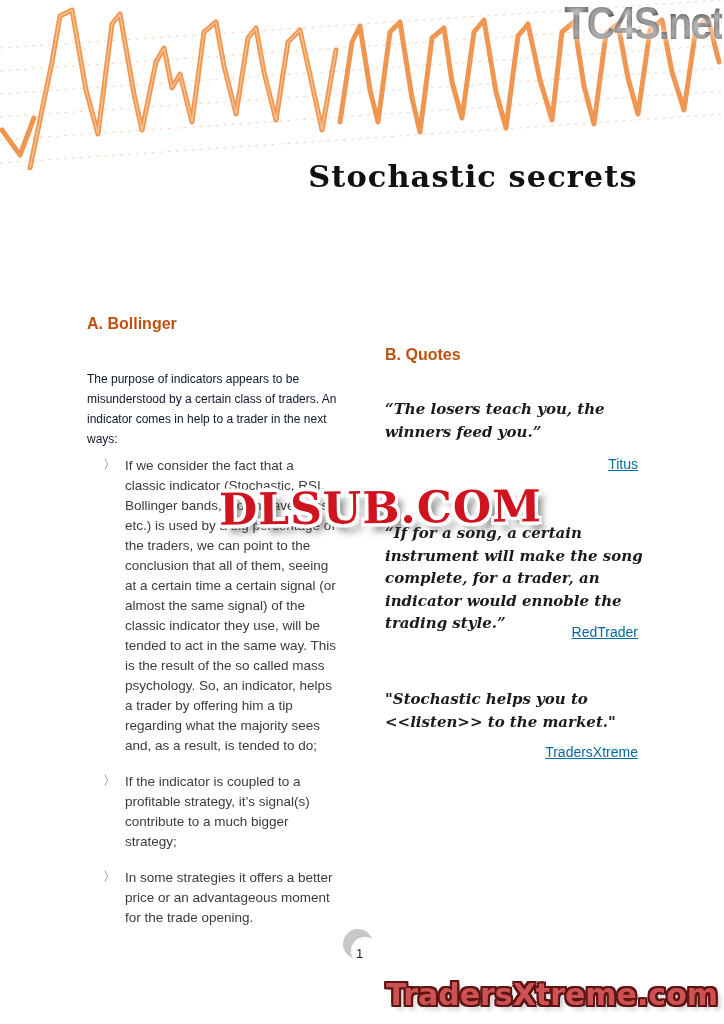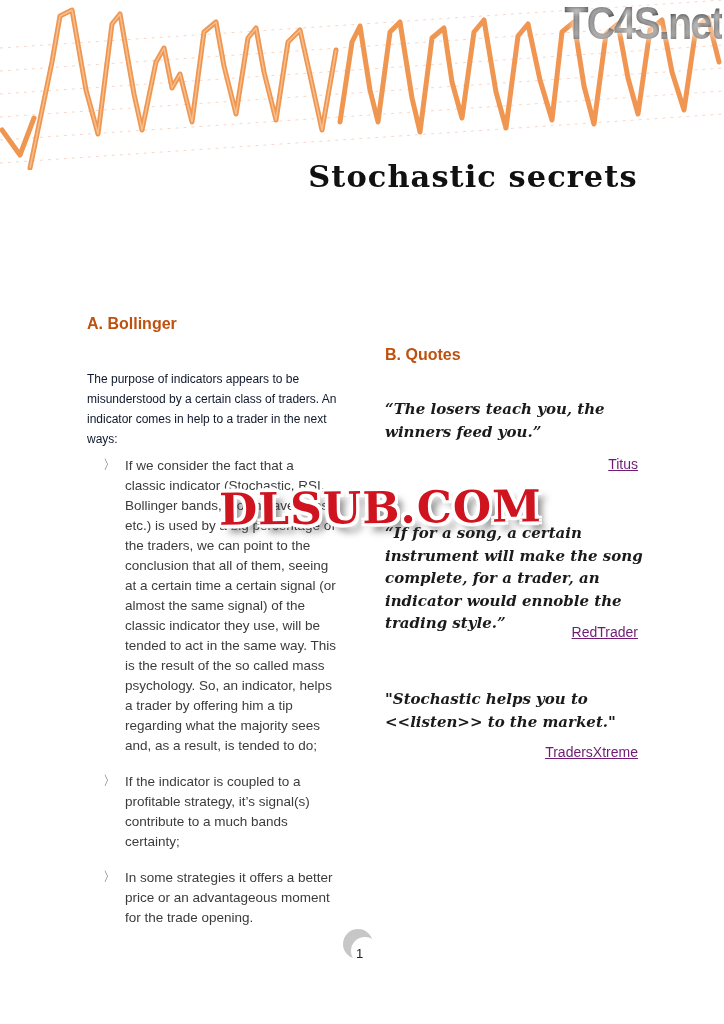--- a/index.html
+++ b/index.html
@@ -36,21 +36,21 @@
   .bullet .b-text{width:212px;font-size:13.5px;line-height:20px;color:#3b3b3b;}
   
   .right-col{position:absolute;left:385px;width:268px;}
   .quote{
     font-family:"DejaVu Serif",serif;font-style:italic;font-weight:700;
     font-size:15px;line-height:22.5px;color:#1a1a1a;
   }
   .author{
     position:absolute;width:253px;text-align:right;font-size:14px;
   }
-  .author a{color:#701a75;text-decoration:underline;}
+  .author a{color:#0369a1;text-decoration:underline;}
   
   .watermark{
     position:absolute;left:219px;top:482px;
     font-family:"DejaVu Serif",serif;font-weight:900;font-size:44px;letter-spacing:1px;
     color:#cf1420;transform:rotate(-.6deg);
     text-shadow:
       -3px -3px 0 #fff,3px -3px 0 #fff,-3px 3px 0 #fff,3px 3px 0 #fff,
       -3px 0 0 #fff,3px 0 0 #fff,0 -3px 0 #fff,0 3px 0 #fff,
       0 -4px 0 #ffffff,0 4px 0 #e8e8e8,
       7px 8px 7px rgba(70,70,70,.65);
@@ -104,21 +104,21 @@
   <div class="left-col h2" style="top:315px;">A. Bollinger</div>
   <div class="left-col body-text" style="top:369px;">The purpose of indicators appears to be misunderstood by a certain class of traders. An indicator comes in help to a trader in the next ways:</div>
 
   <div class="bullets">
     <div class="bullet">
       <span class="marker">〉</span>
       <span class="b-text">If we consider the fact that a classic indicator (Stochastic, RSI, Bollinger bands, moving averages etc.) is used by a big percentage of the traders, we can point to the conclusion that all of them, seeing at a certain time a certain signal (or almost the same signal) of the classic indicator they use, will be tended to act in the same way. This is the result of the so called mass psychology. So, an indicator, helps a trader by offering him a tip regarding what the majority sees and, as a result, is tended to do;</span>
     </div>
     <div class="bullet">
       <span class="marker">〉</span>
-      <span class="b-text">If the indicator is coupled to a profitable strategy, it’s signal(s) contribute to a much bands certainty;</span>
+      <span class="b-text">If the indicator is coupled to a profitable strategy, it’s signal(s) contribute to a much bigger strategy;</span>
     </div>
     <div class="bullet">
       <span class="marker">〉</span>
       <span class="b-text">In some strategies it offers a better price or an advantageous moment for the trade opening.</span>
     </div>
   </div>
 
 
   <div class="right-col h2" style="top:346px;">B. Quotes</div>
 
@@ -129,14 +129,15 @@
   <div class="author" style="left:385px;top:624px;"><a href="#">RedTrader</a></div>
 
   <div class="right-col quote" style="top:688px;">"Stochastic helps you to &lt;&lt;listen&gt;&gt; to the market."</div>
   <div class="author" style="left:385px;top:744px;"><a href="#">TradersXtreme</a></div>
 
   <div class="watermark">DLSUB.COM</div>
 
   <div class="crescent"></div>
   <div class="pagenum">1</div>
 
+  <div class="footer-logo">TradersXtreme.com</div>
 
 </div>
 
 </body></html>

